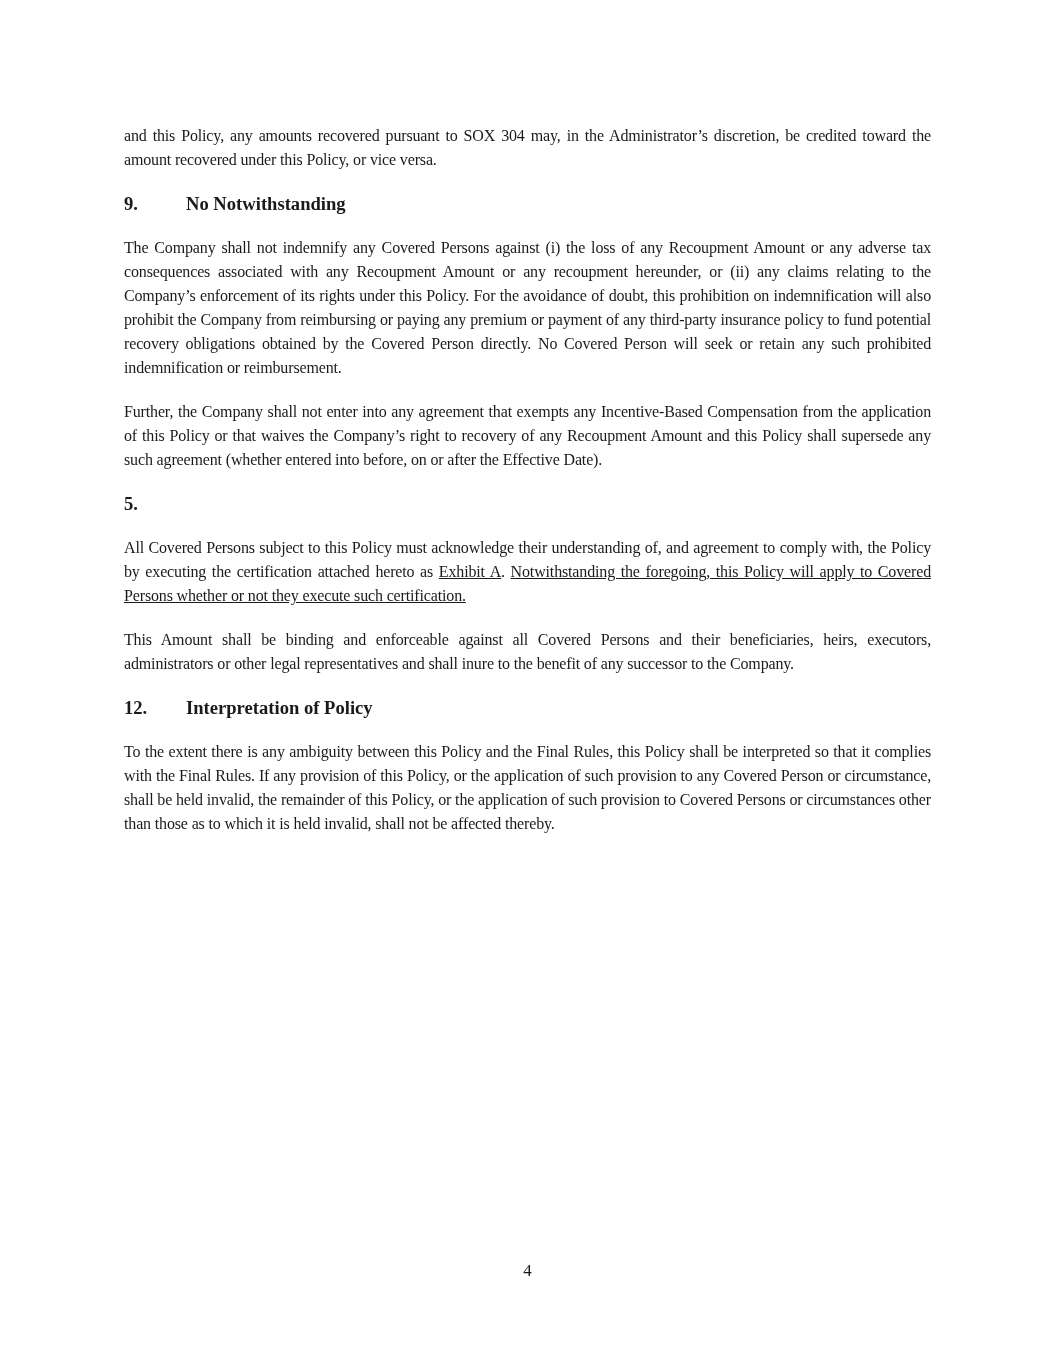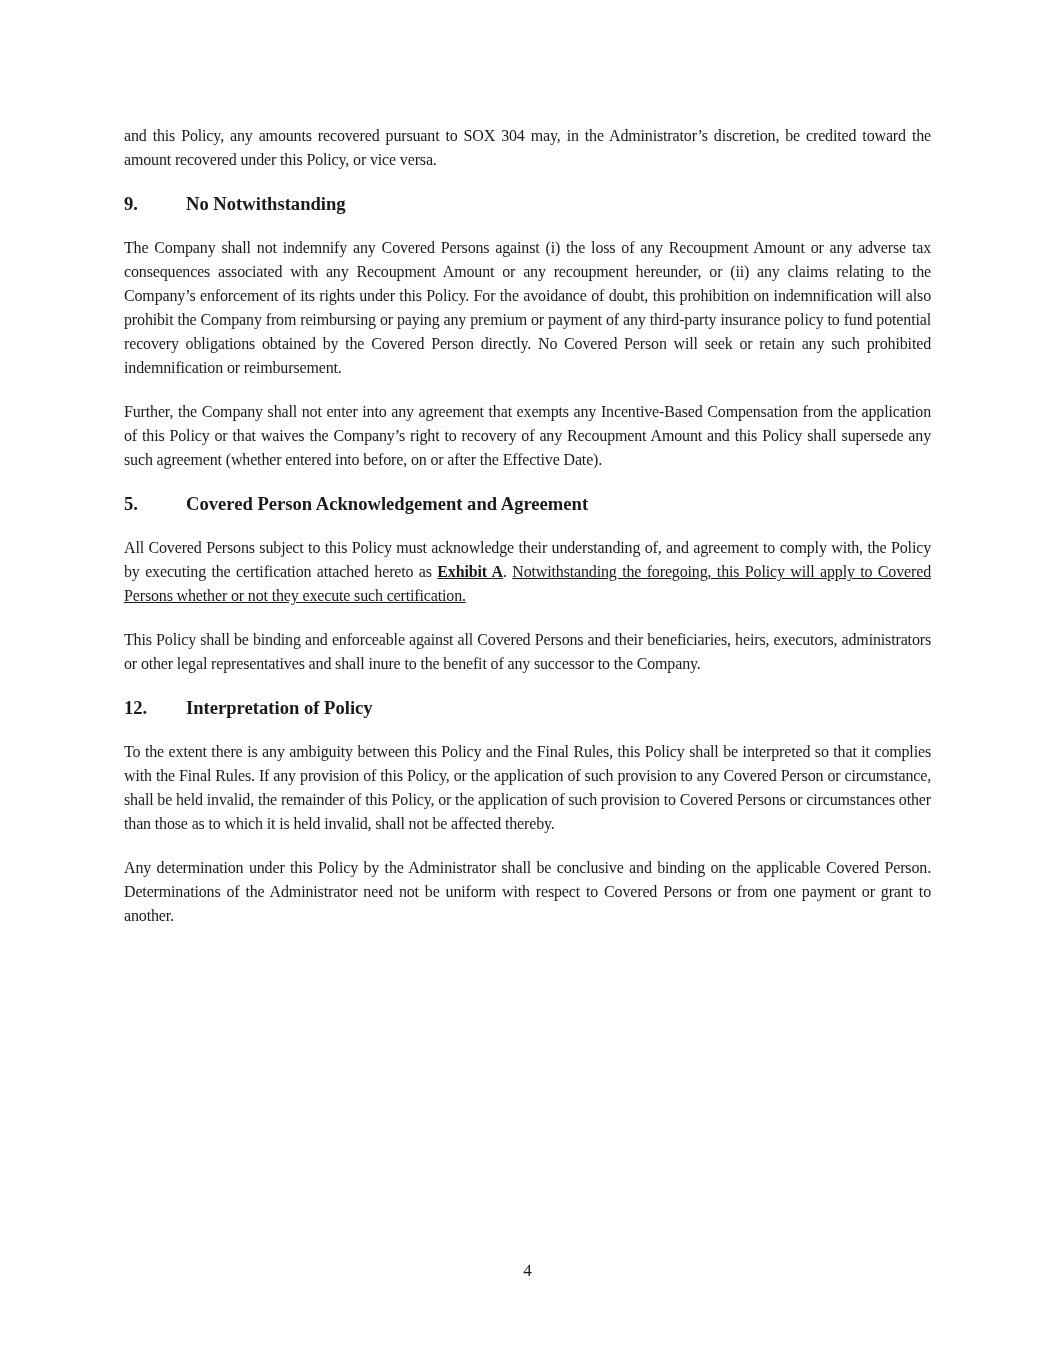--- a/index.html
+++ b/index.html
@@ -33,21 +33,21 @@
       font-weight: bold;
       font-size: 18.6px;
       line-height: 24px;
       margin: 0 0 20px 0;
       display: flex;
     }
     .heading .num {
       display: inline-block;
       width: 62px;
     }
-    .u { text-decoration: underline; font-weight: bold; }
+    .u { text-decoration: underline; }
     .bu { font-weight: normal; text-decoration: underline; }
     .page-number {
       position: absolute;
       top: 1261px;
       left: 0;
       width: 1055px;
       text-align: center;
       font-size: 17px;
       line-height: 20px;
     }
@@ -61,28 +61,26 @@
 
   <div class="heading">
     <span class="num">9.</span>
     <span>No Notwithstanding</span>
   </div>
   <p class="para">The Company shall not indemnify any Covered Persons against (i) the loss of any Recoupment Amount or any adverse tax consequences associated with any Recoupment Amount or any recoupment hereunder, or (ii) any claims relating to the Company’s enforcement of its rights under this Policy.  For the avoidance of doubt, this prohibition on indemnification will also prohibit the Company from reimbursing or paying any premium or payment of any third-party insurance policy to fund potential recovery obligations obtained by the Covered Person directly.  No Covered Person will seek or retain any such prohibited indemnification or reimbursement.</p>
   <p class="para">Further, the Company shall not enter into any agreement that exempts any Incentive-Based Compensation from the application of this Policy or that waives the Company’s right to recovery of any Recoupment Amount and this Policy shall supersede any such agreement (whether entered into before, on or after the Effective Date).</p>
 
   <div class="heading">
     <span class="num">5.</span>
-    <span>Covered Person Acknowledgement and Agreement</span>
   </div>
   <p class="para"><span>All Covered Persons subject to this Policy must acknowledge their understanding of, and agreement to comply with, the Policy by executing the certification attached hereto as </span><span class="u">Exhibit A</span><span>. </span><span class="bu">Notwithstanding the foregoing, this Policy will apply to Covered Persons whether or not they execute such certification.</span></p>
 
-  <p class="para">This Policy shall be binding and enforceable against all Covered Persons and their beneficiaries, heirs, executors, administrators or other legal representatives and shall inure to the benefit of any successor to the Company.</p>
+  <p class="para">This Amount shall be binding and enforceable against all Covered Persons and their beneficiaries, heirs, executors, administrators or other legal representatives and shall inure to the benefit of any successor to the Company.</p>
 
   <div class="heading">
     <span class="num">12.</span>
     <span>Interpretation of Policy</span>
   </div>
   <p class="para">To the extent there is any ambiguity between this Policy and the Final Rules, this Policy shall be interpreted so that it complies with the Final Rules.  If any provision of this Policy, or the application of such provision to any Covered Person or circumstance, shall be held invalid, the remainder of this Policy, or the application of such provision to Covered Persons or circumstances other than those as to which it is held invalid, shall not be affected thereby.</p>
-  <p class="para">Any determination under this Policy by the Administrator shall be conclusive and binding on the applicable Covered Person.  Determinations of the Administrator need not be uniform with respect to Covered Persons or from one payment or grant to another.</p>
 
 </div>
 
 <div class="page-number">4</div>
 
 </body></html>

